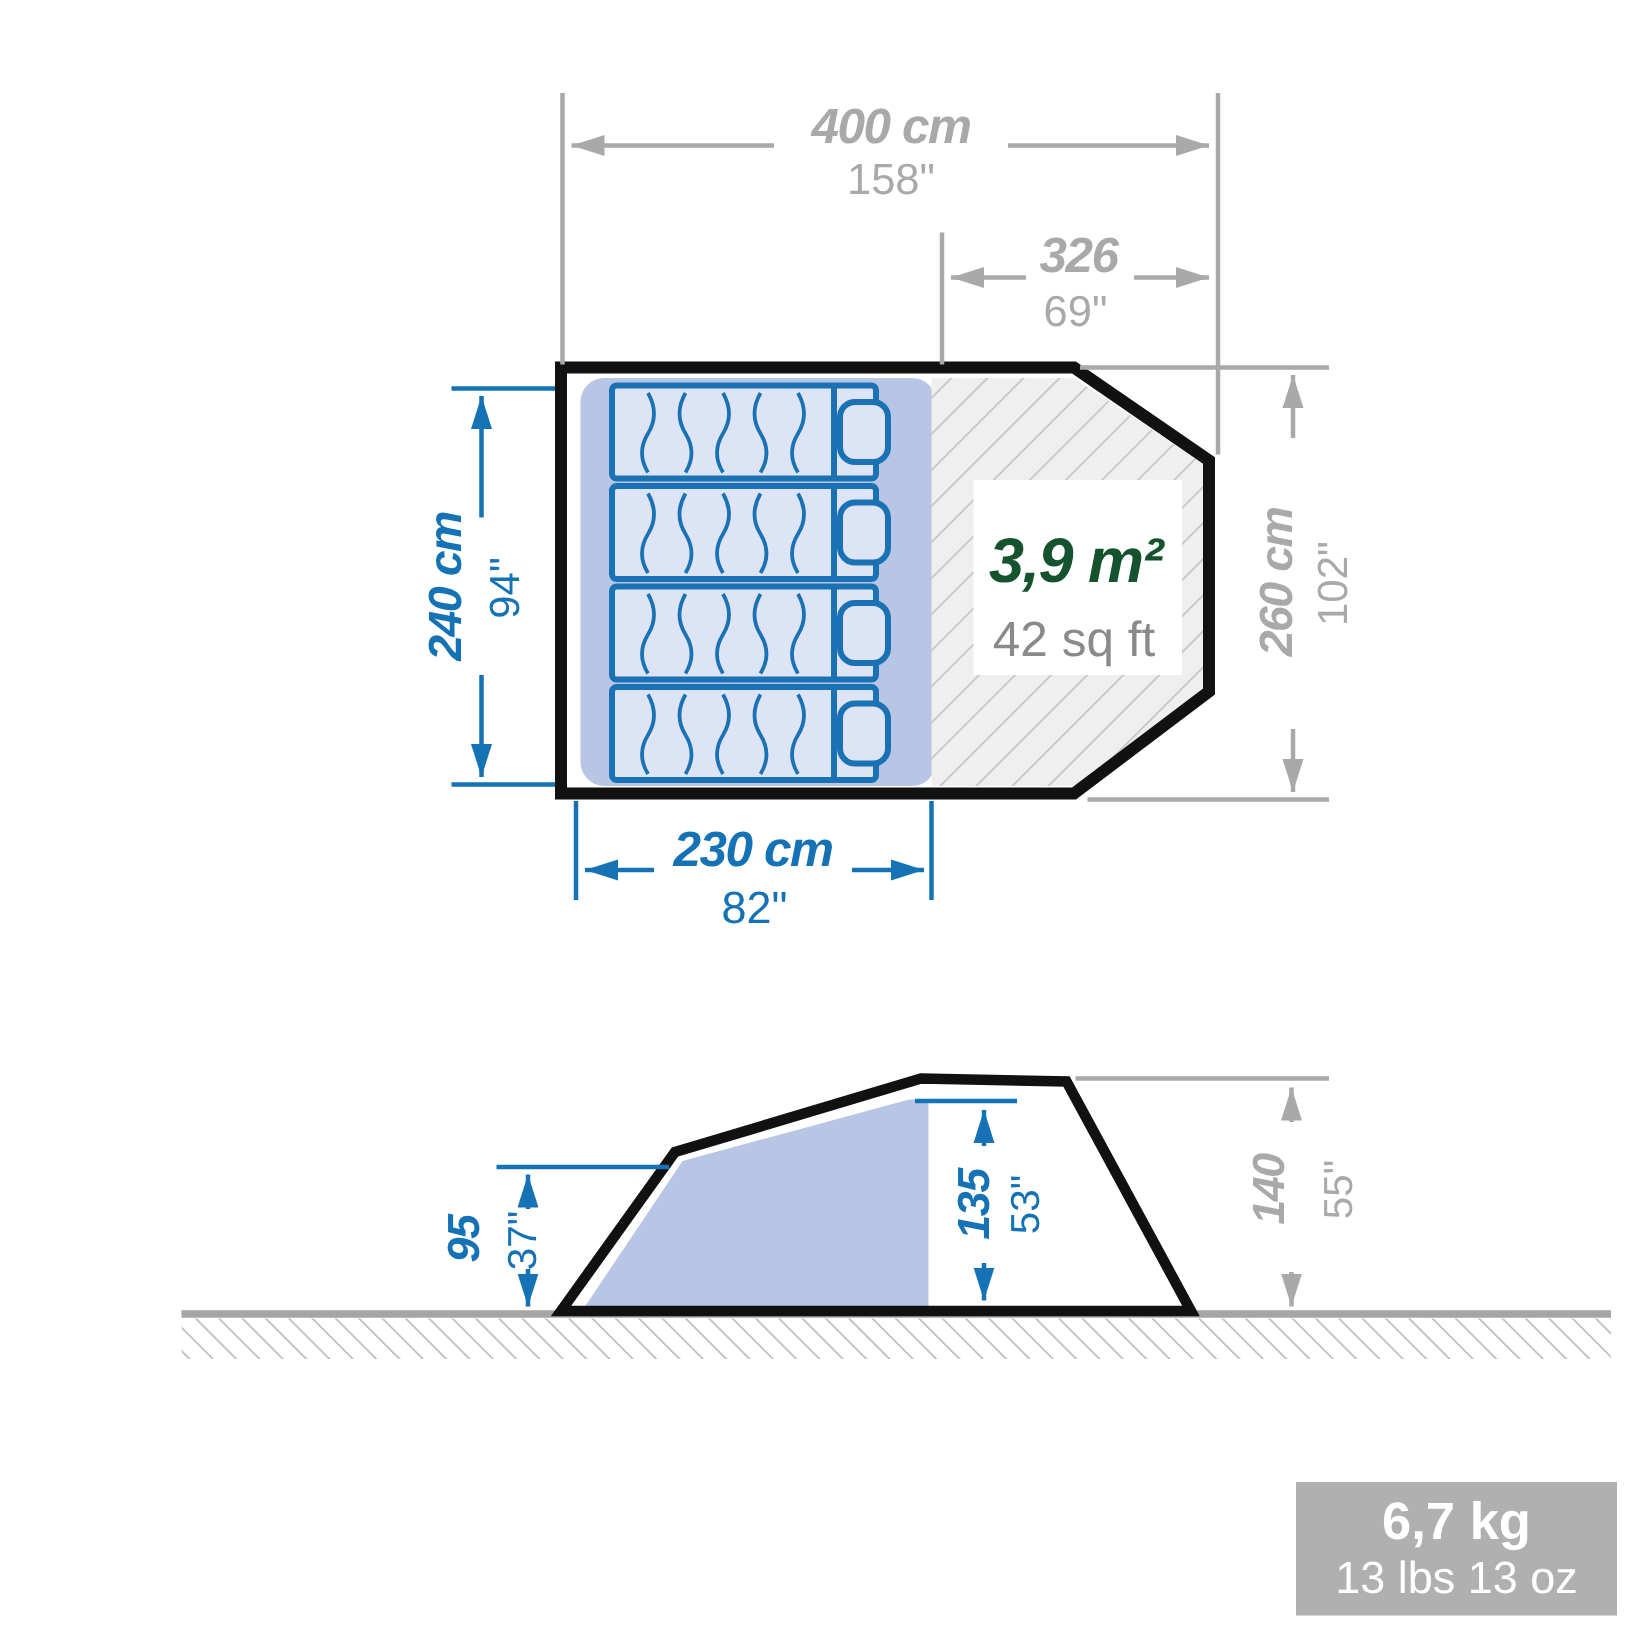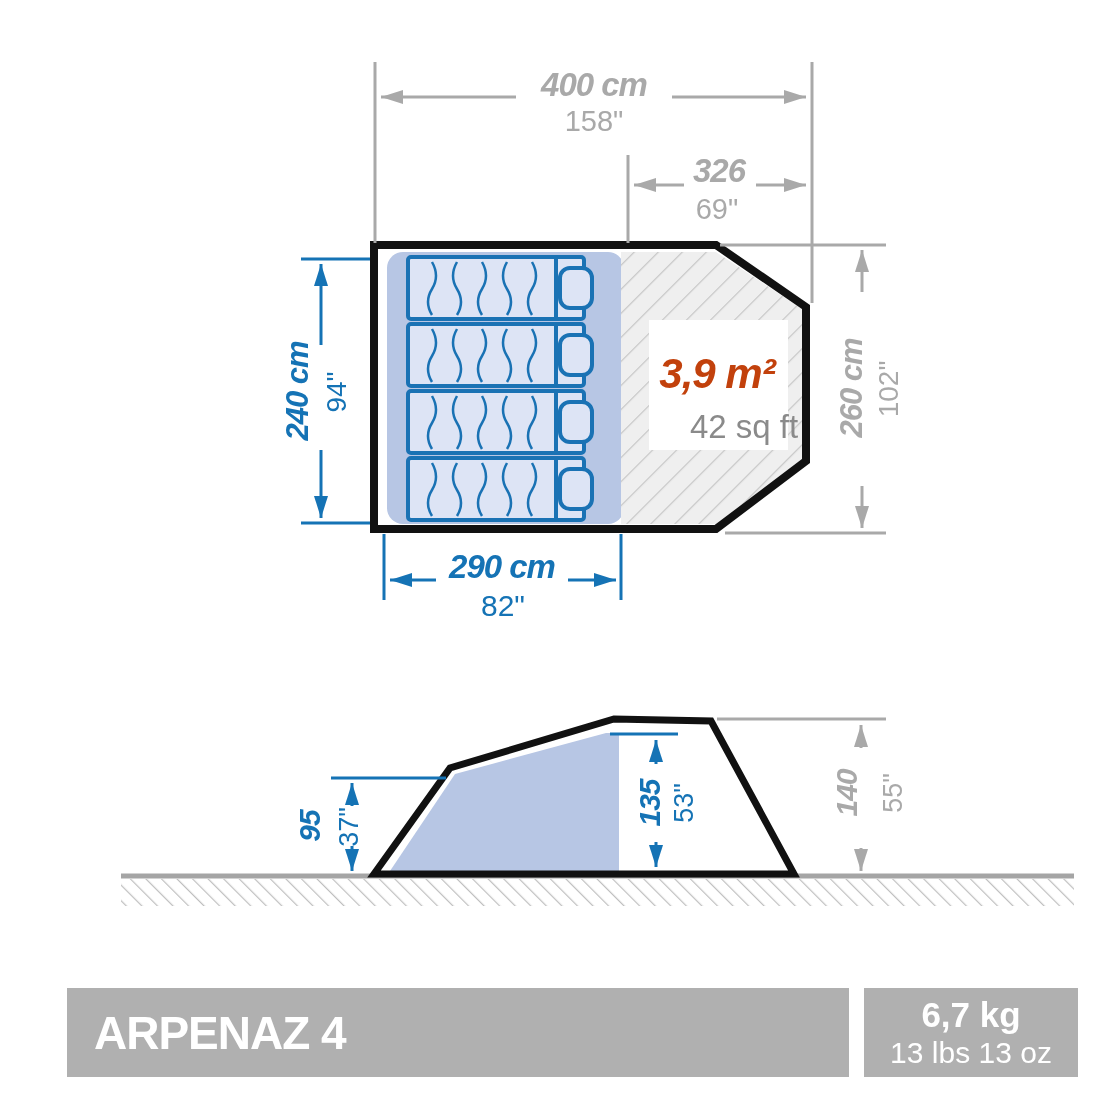--- a/index.html
+++ b/index.html
@@ -6,21 +6,21 @@
   #stage{position:relative;width:1100px;height:1100px;background:#fff;overflow:hidden;
          font-family:"Liberation Sans",sans-serif;margin-left:44px;}
   #gfx{position:absolute;left:0;top:0;width:1100px;height:1100px;}
   .lbl{position:absolute;white-space:nowrap;transform:translate(-50%,-50%);line-height:1;}
   .rot{transform:translate(-50%,-50%) rotate(-90deg);}
   .bi{font-weight:bold;font-style:italic;letter-spacing:-1px;}
   .gray{color:#a9a9a9;}
   .blue{color:#1573b5;}
   .fs33{font-size:33px;} .fs31{font-size:31px;} .fs30{font-size:30px;}
   .fs29{font-size:29px;} .fs28{font-size:28px;} .fs27{font-size:27px;}
-  .area-main{font-size:42px;font-weight:bold;font-style:italic;color:#c2410c;letter-spacing:-1px;}
+  .area-main{font-size:42px;font-weight:bold;font-style:italic;color:#14532d;letter-spacing:-1px;}
   .area-sub{font-size:33px;color:#8a8a8a;}
   .bar{position:absolute;background:#b0b0b0;color:#fff;display:flex;}
   #model-bar{left:23px;top:988px;width:782px;height:89px;align-items:center;}
   #model-bar .txt{font-size:46px;font-weight:bold;padding-left:27px;letter-spacing:-1px;}
   #weight-bar{left:820px;top:988px;width:214px;height:89px;flex-direction:column;
               align-items:center;justify-content:center;text-align:center;}
   #weight-bar .kg{font-size:35px;font-weight:bold;line-height:41px;}
   #weight-bar .lbs{font-size:30px;line-height:36px;}
 </style>
 </head>
@@ -129,33 +129,30 @@
   <div class="lbl gray fs29" style="left:550px;top:121px;">158"</div>
   <div class="lbl bi gray fs33" style="left:675px;top:170px;">326</div>
   <div class="lbl gray fs29" style="left:673px;top:209px;">69"</div>
 
   <div class="lbl rot bi blue fs31" style="left:253px;top:391px;">240 cm</div>
   <div class="lbl rot blue fs28" style="left:293px;top:392px;">94"</div>
   <div class="lbl rot bi gray fs31" style="left:807px;top:388px;">260 cm</div>
   <div class="lbl rot gray fs28" style="left:845px;top:389px;">102"</div>
 
   <div class="lbl area-main" style="left:673px;top:374px;">3,9 m²</div>
-  <div class="lbl area-sub" style="left:700px;top:426px;">42 sq ft</div>
+  <div class="lbl area-sub" style="left:672px;top:426px;">42 sq ft</div>
 
-  <div class="lbl bi blue fs33" style="left:458px;top:566px;">290 cm</div>
+  <div class="lbl bi blue fs33" style="left:458px;top:566px;">230 cm</div>
   <div class="lbl blue fs30" style="left:459px;top:606px;">82"</div>
 
   <div class="lbl rot bi blue fs30" style="left:266px;top:826px;">95</div>
   <div class="lbl rot blue fs27" style="left:305px;top:827px;">37"</div>
   <div class="lbl rot bi blue fs30" style="left:606px;top:803px;">135</div>
   <div class="lbl rot blue fs27" style="left:640px;top:803px;">53"</div>
   <div class="lbl rot bi gray fs30" style="left:803px;top:793px;">140</div>
   <div class="lbl rot gray fs27" style="left:849px;top:793px;">55"</div>
 
-  <div class="bar" id="model-bar">
-    <span class="txt">ARPENAZ 4</span>
-  </div>
   <div class="bar" id="weight-bar">
     <span class="kg">6,7 kg</span>
     <span class="lbs">13 lbs 13 oz</span>
   </div>
 
 </div>
 
 </body></html>

